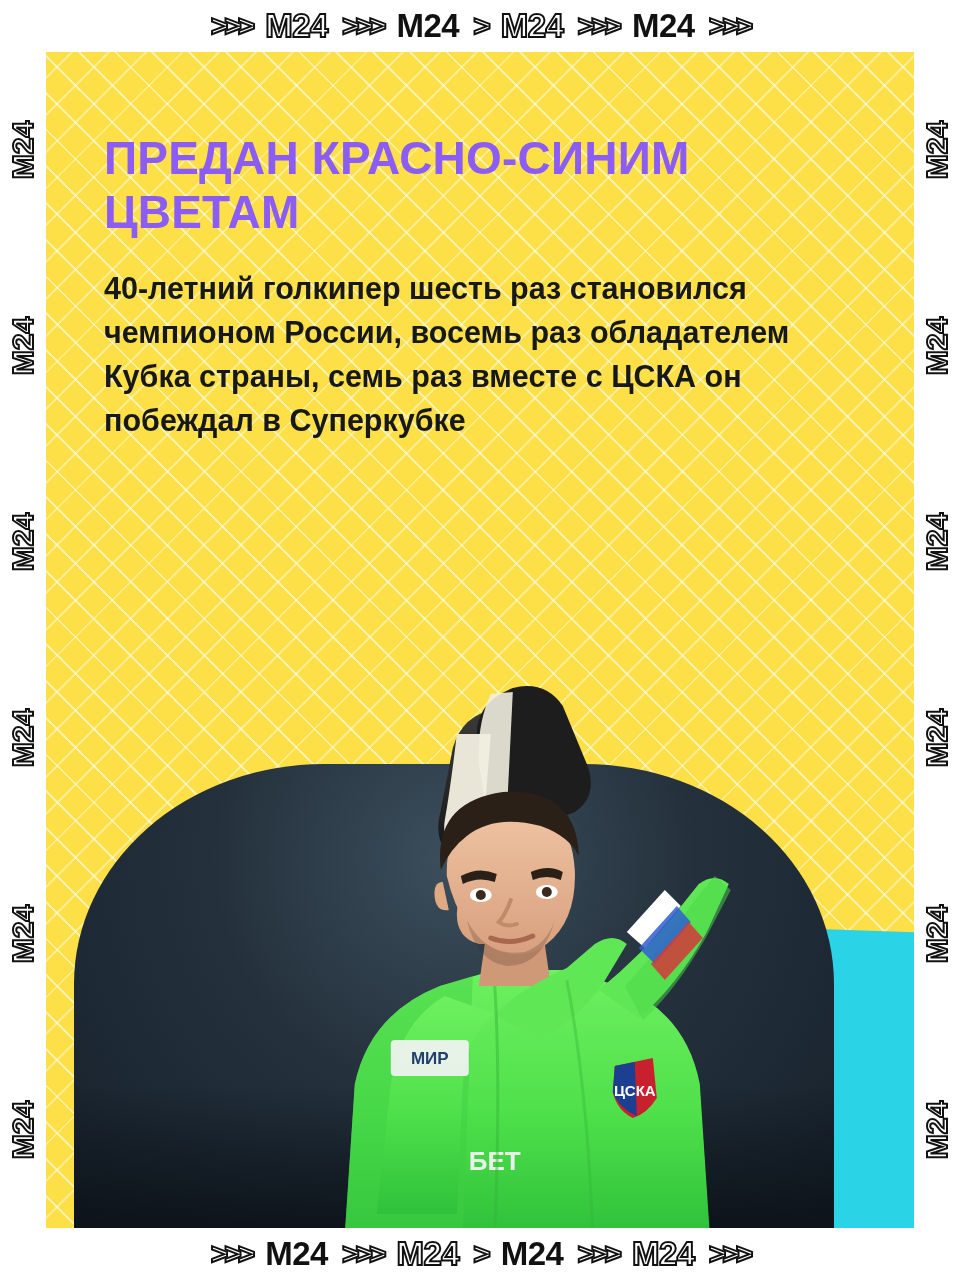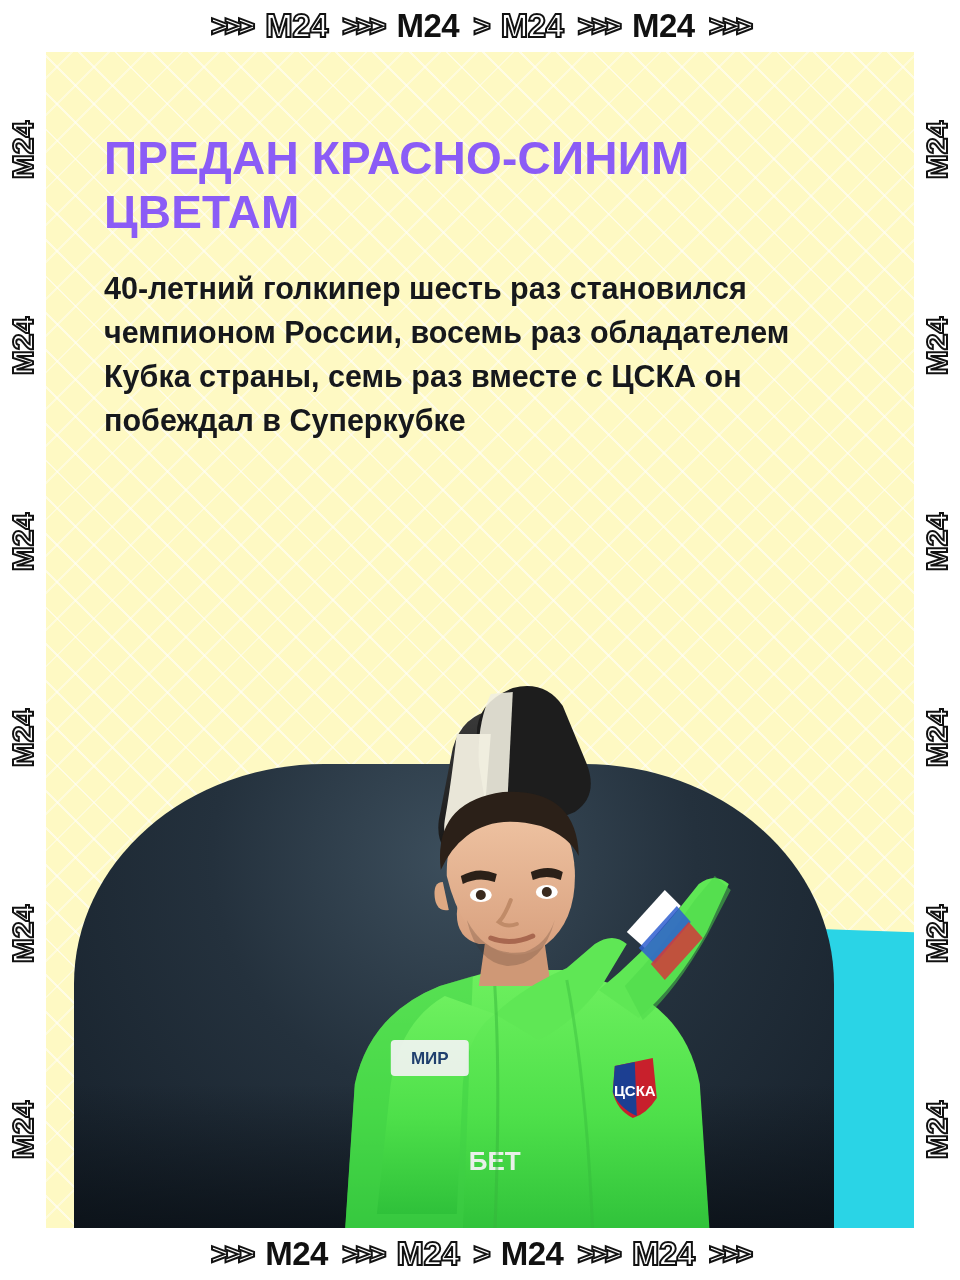--- a/index.html
+++ b/index.html
@@ -96,21 +96,21 @@
     font-family: "Liberation Sans", sans-serif;
   }
 
   
   .card {
     position: absolute;
     left: 46px;
     right: 46px;
     top: 46px;
     bottom: 46px;
-    background: #fef9c3;
+    background: #fde047;
     overflow: hidden;
   }
   
   .card::before {
     content: "";
     position: absolute;
     inset: 0;
     background:
       repeating-linear-gradient(45deg, rgba(255,255,255,0.55) 0 2px, rgba(0,0,0,0) 2px 26px),
       repeating-linear-gradient(-45deg, rgba(255,255,255,0.40) 0 2px, rgba(0,0,0,0) 2px 26px);

